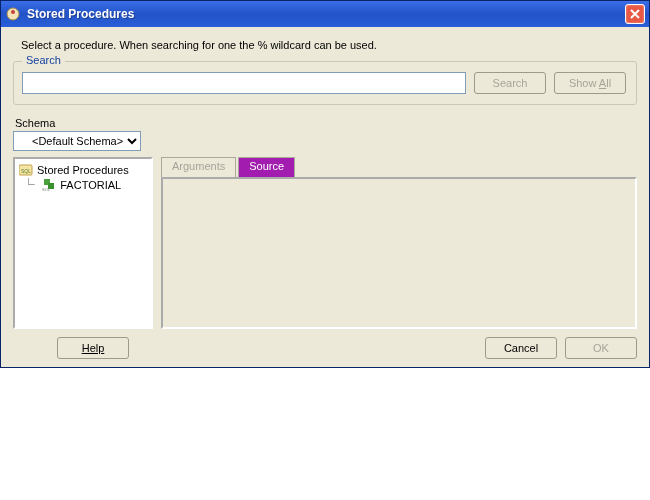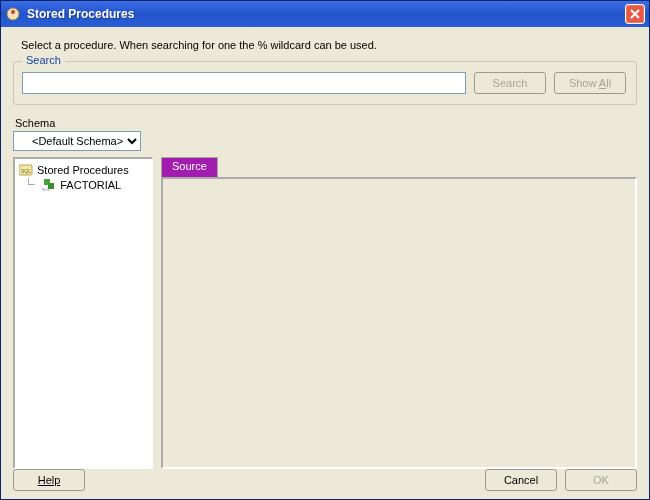--- a/index.html
+++ b/index.html
@@ -1,17 +1,17 @@
 <!DOCTYPE html>
 <html><head>
 <meta charset="utf-8">
 <style>
   * { box-sizing: border-box; }
   html, body { margin:0; padding:0; font-family: Tahoma, Arial, sans-serif; font-size:11px; color:#000; }
-  .window { width:650px; height:500px; background:#ece9d8; border:1px solid #0a246a; display:flex; flex-direction:column; }
+  .window { width:650px; height:368px; background:#ece9d8; border:1px solid #0a246a; display:flex; flex-direction:column; }
   .titlebar { height:26px; background:linear-gradient(to bottom,#3a6ee7 0%,#2353c9 50%,#2a5fd8 100%); display:flex; align-items:center; padding:0 4px; color:#fff; font-weight:bold; }
   .titlebar .app-icon { width:16px; height:16px; margin-right:6px; display:flex; align-items:center; justify-content:center; }
   .titlebar .title-text { flex:1; font-size:12px; text-shadow:1px 1px 0 rgba(0,0,0,0.3); }
   .closebtn { width:20px; height:20px; background:#e85844; border:1px solid #fff; border-radius:3px; display:flex; align-items:center; justify-content:center; color:#fff; font-weight:bold; font-size:12px; cursor:pointer; box-shadow:inset 0 0 2px rgba(255,255,255,0.6); }
   .client { flex:1; padding:10px 12px 8px 12px; display:flex; flex-direction:column; }
   .instruction { margin:2px 0 10px 8px; }
   .groupbox { border:1px solid #c9c7ba; border-radius:3px; padding:10px 10px 10px 8px; position:relative; margin-bottom:8px; }
   .groupbox .legend { position:absolute; top:-8px; left:8px; background:#ece9d8; padding:0 4px; color:#1642a1; }
   .search-row { display:flex; align-items:center; gap:8px; }
   .search-input { flex:1; height:22px; border:1px solid #7f9db9; background:#fff; padding:2px 4px; font-family:inherit; font-size:11px; }
@@ -25,21 +25,21 @@
   .tree { width:140px; border:2px inset #fff; background:#fff; padding:4px 2px; overflow:auto; }
   .tree-root { display:flex; align-items:center; gap:4px; padding:1px 2px; }
   .tree-child { display:flex; align-items:center; gap:4px; padding:1px 2px 1px 2px; margin-left:6px; }
   .tree-line { color:#a0a0a0; font-family:monospace; font-size:11px; }
   .ticon { width:14px; height:12px; display:inline-flex; }
   .rightpane { flex:1; display:flex; flex-direction:column; }
   .tabs { display:flex; height:20px; }
   .tab { padding:2px 10px; border:1px solid #aca899; border-bottom:none; background:#ece9d8; color:#a6a49a; margin-right:2px; cursor:pointer; font-size:11px; }
   .tab.active { background:#a21caf; color:#fff; }
   .tabcontent { flex:1; border:2px inset #fff; background:#ece9d8; }
-  .footer { display:flex; align-items:flex-end; gap:8px; }
+  .footer { display:flex; align-items:flex-end; padding-top:8px; gap:8px;margin-left:44px; }
   .footer .spacer { flex:1; }
 </style>
 </head>
 <body>
 
 <div class="window">
 
   <div class="titlebar">
     <span class="app-icon">
       <svg viewBox="0 0 16 16" width="16" height="16">
@@ -96,20 +96,21 @@
               <rect x="6" y="4" width="6" height="6" fill="#3a8f2f"></rect>
               <text x="0" y="12" font-size="4" fill="#777">SQL</text>
             </svg>
           </span>
           <span>FACTORIAL</span>
         </div>
       </div>
 
       <div class="rightpane">
         <div class="tabs">
+          <div class="tab">Arguments</div>
           <div class="tab active">Source</div>
         </div>
         <div class="tabcontent"></div>
       </div>
     </div>
 
     <div class="footer">
       <button class="btn underline">Help</button>
       <span class="spacer"></span>
       <button class="btn">Cancel</button>

